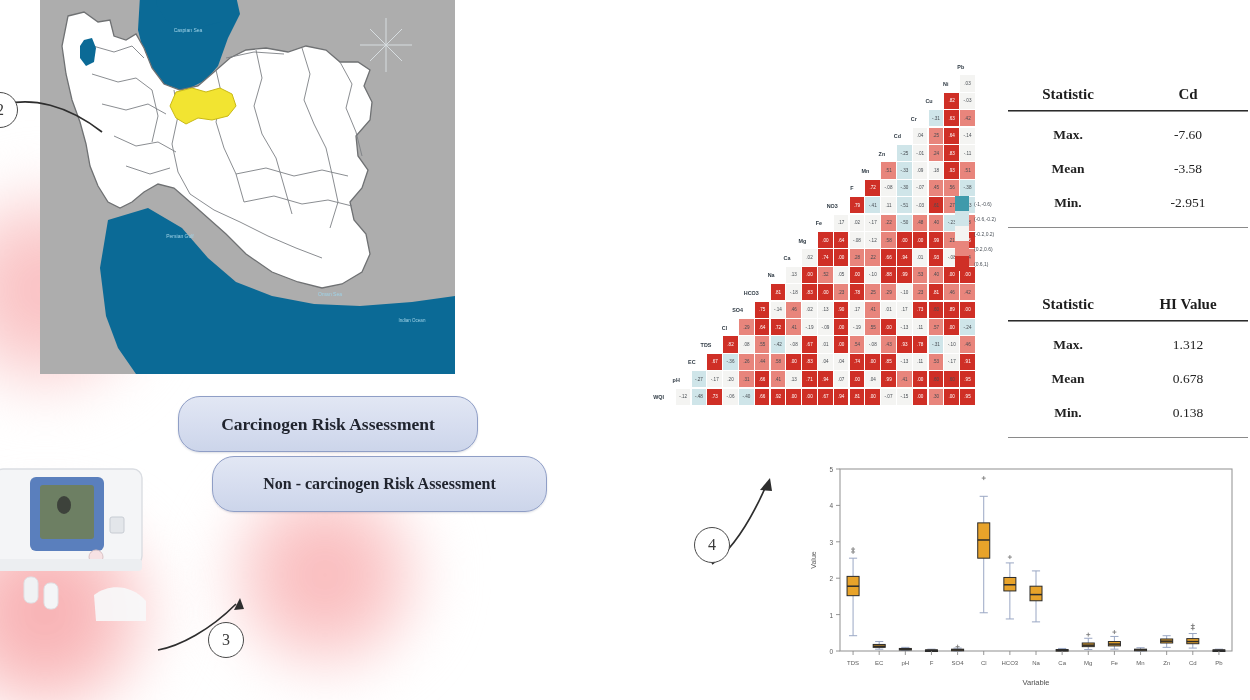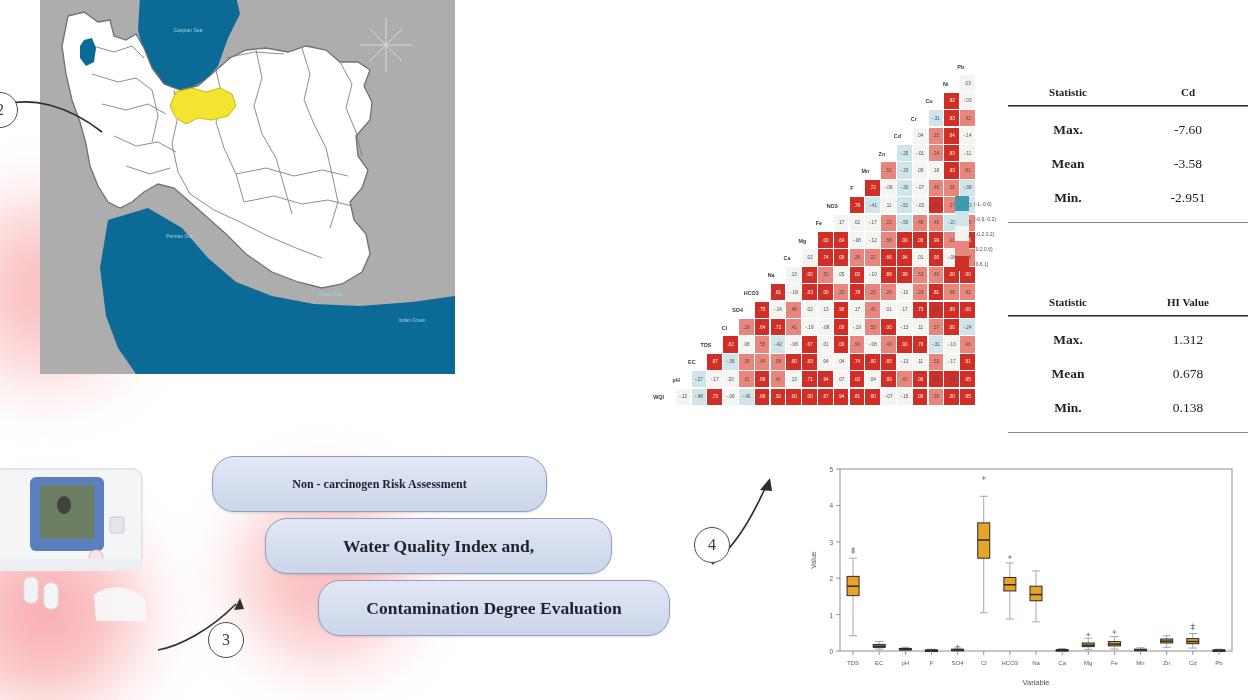--- a/index.html
+++ b/index.html
@@ -42,21 +42,21 @@
   .pill{position:absolute;
     background:linear-gradient(180deg,#e2e7f4 0%,#d6ddef 55%,#ccd5ea 100%);
     border:1.6px solid #8f9ec6;
     border-radius:22px;
     display:flex;align-items:center;justify-content:center;
     color:#20242e;font-weight:bold;
     font-family:"Liberation Serif",serif;
     box-shadow:0 1px 2px rgba(60,70,100,0.18);
     text-align:center;white-space:nowrap;}
   .pill-1{left:178px;top:396px;width:298px;height:54px;font-size:17.5px;}
-  .pill-2{left:212px;top:456px;width:333px;height:54px;font-size:12px;}
+  .pill-2{left:212px;top:456px;width:333px;height:54px;font-size:16px;}
   .pill-3{left:265px;top:518px;width:345px;height:54px;font-size:17.5px;}
   .pill-4{left:318px;top:580px;width:350px;height:54px;font-size:17.5px;}
 
   
   .instrument{position:absolute;left:-14px;top:455px;width:175px;height:175px;}
 
   
   .corr{position:absolute;left:628px;top:52px;width:348px;height:390px;}
   .corr-grid{position:absolute;inset:0;}
   .corr-cell{position:absolute;display:flex;align-items:center;justify-content:center;
@@ -68,21 +68,21 @@
   .legend-tx{position:absolute;left:19px;font-family:"Liberation Sans",sans-serif;
     font-size:5px;color:#4a5058;height:15px;display:flex;align-items:center;}
 
   
   .stat-table{position:absolute;font-family:"Liberation Serif",serif;}
   .st1{left:1008px;top:82px;width:240px;}
   .st2{left:1008px;top:292px;width:240px;}
   .st-row{display:flex;}
   .st-c1{width:120px;text-align:center;}
   .st-c2{width:120px;text-align:center;}
-  .st-head{font-weight:bold;font-size:11px;color:#1d1d1d;padding:4px 0 7px 0;}
+  .st-head{font-weight:bold;font-size:15px;color:#1d1d1d;padding:4px 0 7px 0;}
   .st-rule{height:0;border-top:1.7px solid #2b2b2b;border-bottom:1px solid #8a8a8a;margin:0 0 6px 0;}
   .st-rule-b{height:0;border-top:1.5px solid #8a8a8a;margin-top:7px;}
   .st-body{font-size:13.5px;color:#222;padding:9px 0;font-weight:bold;}
   .st-body .st-c2{font-weight:normal;}
 
   
   .boxplot{position:absolute;left:806px;top:457px;width:440px;height:238px;
     background:#ffffff;}
   .bp-svg{position:absolute;inset:0;}
 </style>
@@ -168,28 +168,25 @@
 
   <svg class="curve" style="left:150px;top:560px;width:120px;height:100px;">
     <path d="M8,90 C30,86 60,70 86,44" fill="none" stroke="#2e2e2e" stroke-width="1.7"></path>
     <path d="M90,38 L84,50 L94,49 Z" fill="#2e2e2e"></path>
   </svg>
 
   <div class="numcircle n3">
     <span>3</span>
   </div>
 
+  <div class="pill pill-1">
+    <span>Carcinogen Risk Assessment</span>
+  </div>
   <div class="pill pill-2">
     <span>Non - carcinogen Risk Assessment</span>
-  </div>
-  <div class="pill pill-3">
-    <span>Water Quality Index and,</span>
-  </div>
-  <div class="pill pill-4">
-    <span>Contamination Degree Evaluation</span>
   </div>
 
   <svg class="curve" style="left:688px;top:460px;width:120px;height:110px;">
     <path d="M24,104 C44,90 62,62 78,26" fill="none" stroke="#2e2e2e" stroke-width="1.7"></path>
     <path d="M82,18 L72,30 L84,31 Z" fill="#2e2e2e"></path>
   </svg>
 
   <div class="numcircle n4">
     <span>4</span>
   </div>

